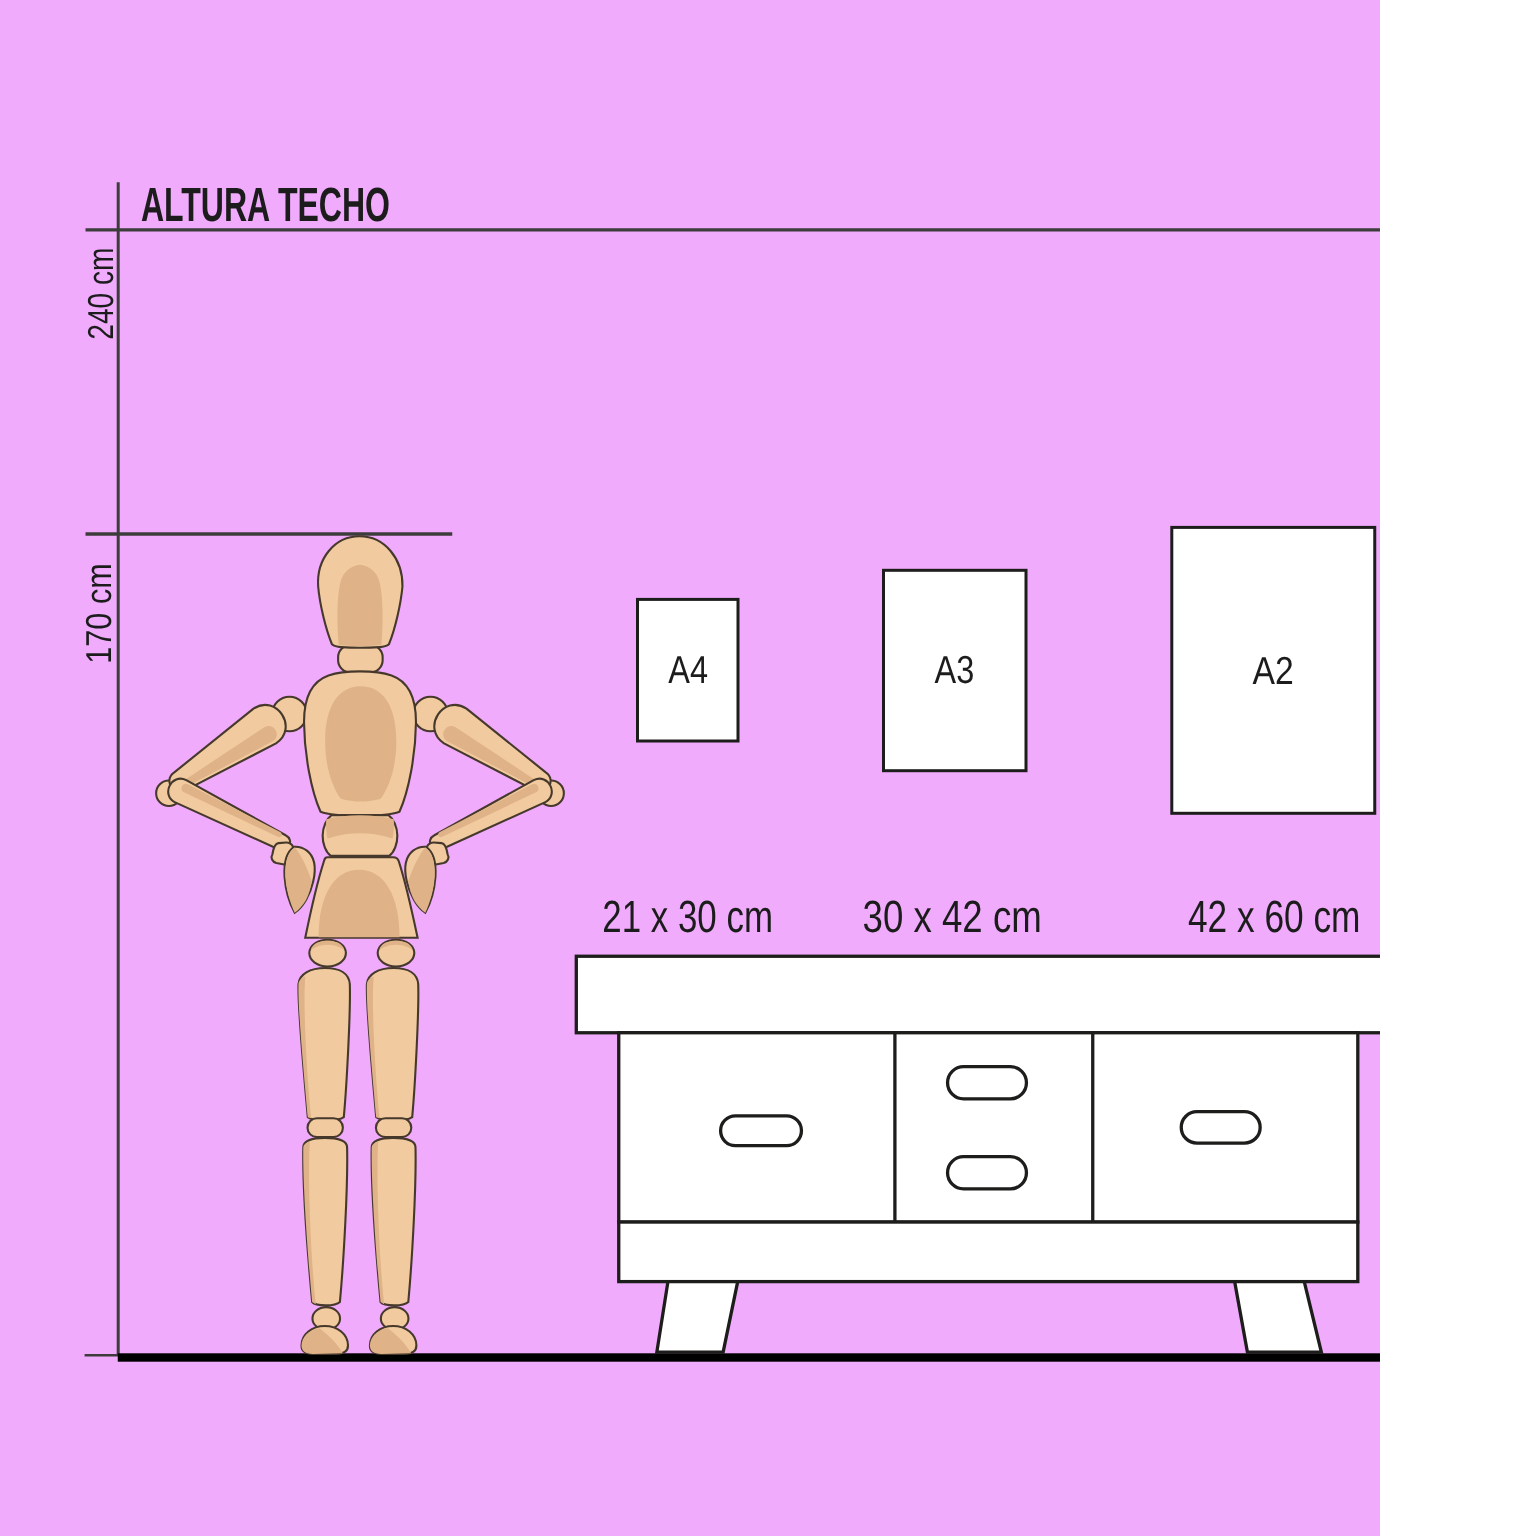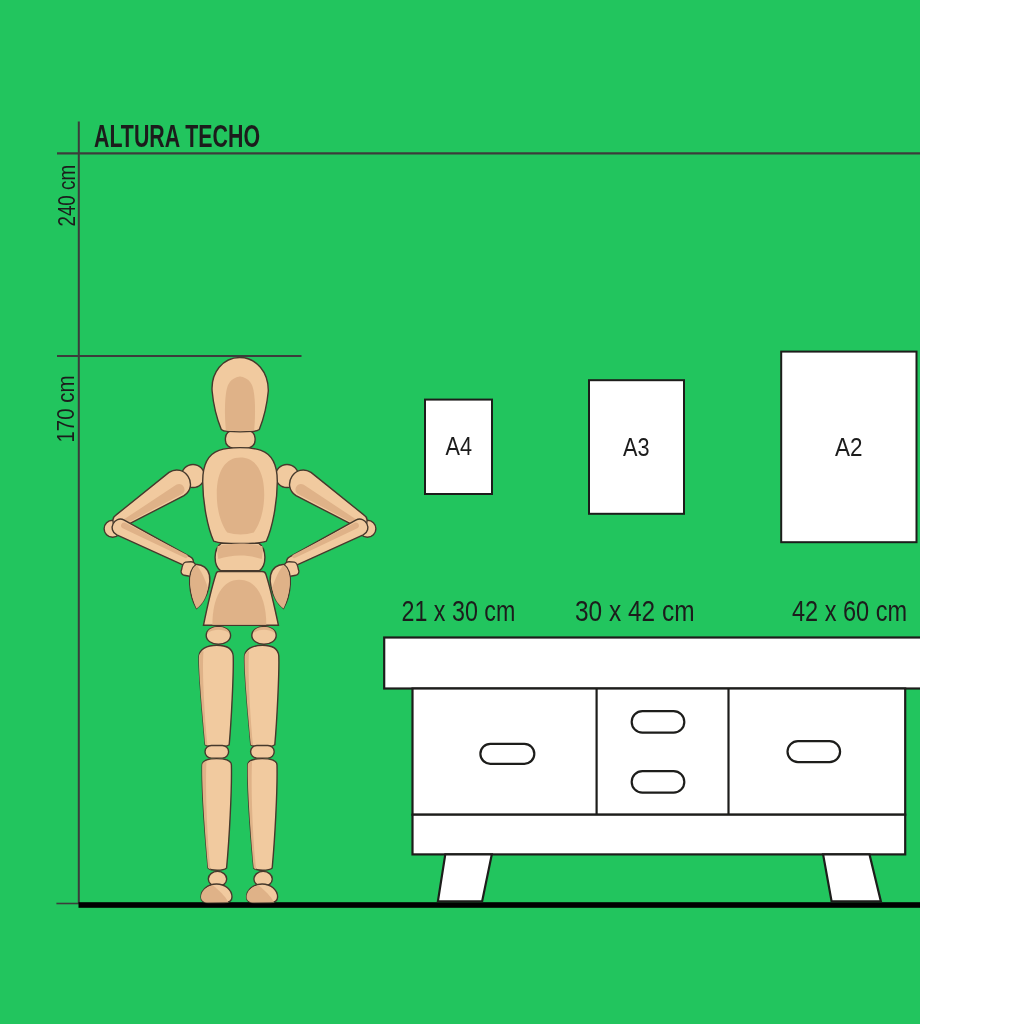--- a/index.html
+++ b/index.html
@@ -1,16 +1,16 @@
 <!DOCTYPE html>
 <html><head>
 <meta charset="utf-8">
 <style>
   html,body{margin:0;padding:0;background:#ffffff;}
-  .wrap{width:920px;height:1024px;position:relative;background:#22c55e;overflow:hidden;}
+  .wrap{width:920px;height:1024px;position:relative;background:#f0abfc;overflow:hidden;}
   text{font-family:"Liberation Sans", sans-serif;fill:#1c1c1c;}
 </style>
 </head>
 <body>
 <div class="wrap">
 <svg width="1024" height="1024" viewBox="0 0 1024 1024" xmlns="http://www.w3.org/2000/svg">
 <defs>
 
 <g id="armL">
 

